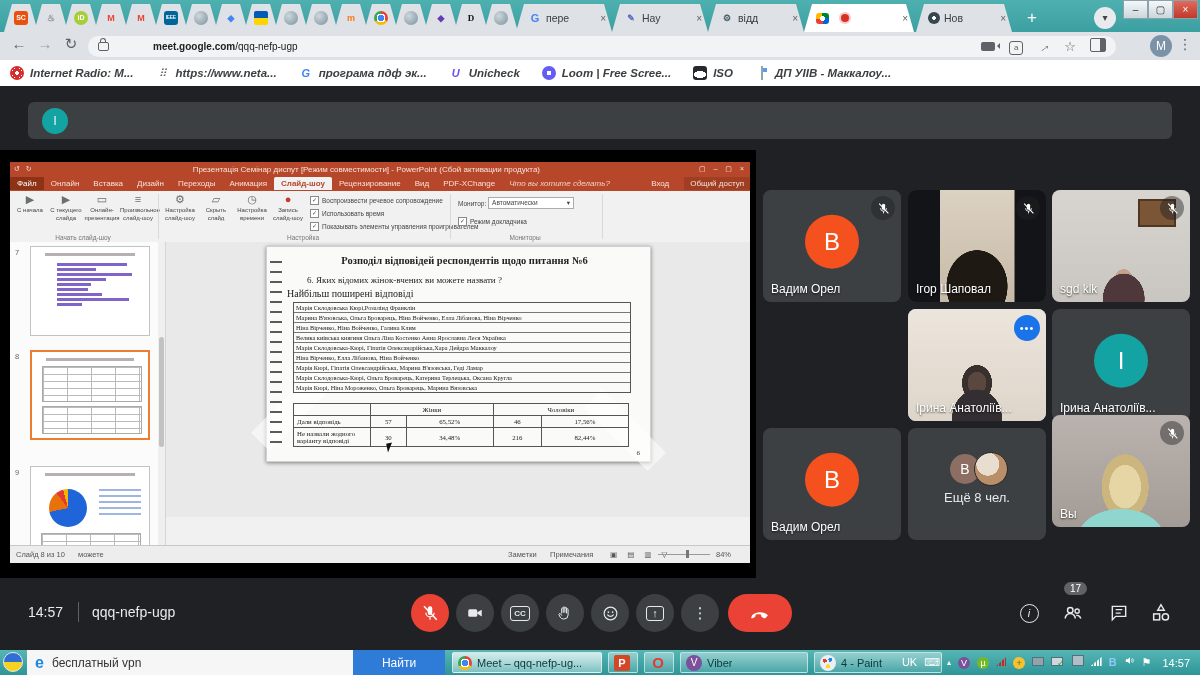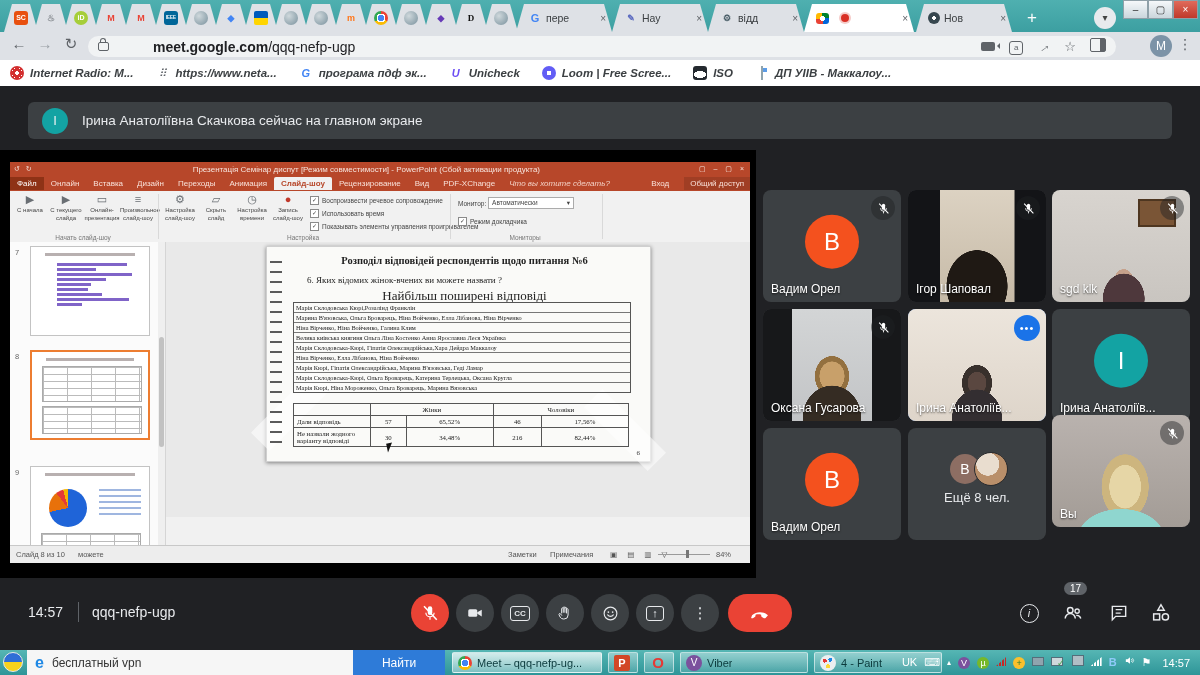--- a/index.html
+++ b/index.html
@@ -39,21 +39,21 @@
     color:#333;background:linear-gradient(#F5F8FA,#CBD6DC);border:1px solid #8FA0A8;box-sizing:border-box;}
   .winbtn.close{background:linear-gradient(#E06B5B,#C0392B);color:#fff;}
   
   .toolbar{position:absolute;left:0;top:32px;width:1200px;height:28px;background:#DEE1E6;}
   .navic{position:absolute;top:3px;font-size:15px;color:#5F6368;width:22px;text-align:center;}
   .omni{position:absolute;left:88px;top:4px;width:1028px;height:21px;border-radius:11px;
     background:#F1F3F4;display:flex;align-items:center;padding:0 10px;box-sizing:border-box;}
   .lock{width:9px;height:7px;border:1.5px solid #5F6368;border-radius:2px;position:relative;margin-right:8px;}
   .lock:before{content:"";position:absolute;left:1px;top:-5px;width:4px;height:4px;
     border:1.5px solid #5F6368;border-bottom:none;border-radius:3px 3px 0 0;}
-  .url{font-size:14px;color:#202124;padding-left:36px;}
+  .url{font-size:10px;color:#202124;padding-left:36px;}
   .url b{font-weight:bold;}
   .omni-ic{margin-left:14px;color:#5F6368;font-size:13px;}
   .camic{width:14px;height:9px;background:#5F6368;border-radius:2px;position:relative;display:inline-block;}
   .camic:after{content:"";position:absolute;right:-5px;top:1px;border:3.5px solid rgba(0,0,0,0);
     border-right-color:#5F6368;}
   .trric{width:12px;height:12px;border:1.5px solid #5F6368;border-radius:3px;
     font-size:8px;line-height:12px;text-align:center;color:#5F6368;display:inline-block;}
   .shric{display:inline-block;transform:rotate(-35deg);color:#5F6368;font-size:13px;}
   .sidepanel{width:14px;height:12px;border:1.5px solid #5F6368;border-radius:2px;position:relative;display:inline-block;}
   .sidepanel:after{content:"";position:absolute;right:0;top:0;width:5px;height:12px;background:#5F6368;}
@@ -127,22 +127,22 @@
   
   .slidearea{position:absolute;left:156px;top:80px;right:0;height:275px;background:#E9E9E9;}
   .slide{position:absolute;left:100px;top:4px;width:385px;height:216px;background:#FAFAF8;
     box-shadow:0 1px 4px rgba(0,0,0,.45);border:1px solid #CFCFCF;box-sizing:border-box;}
   .spiral{position:absolute;left:3px;top:14px;bottom:14px;width:12px;
     background:repeating-linear-gradient(#5a5a5a 0 2px,rgba(0,0,0,0) 2px 10px);}
   .wm{position:absolute;width:90px;height:26px;background:#fff;opacity:.55;transform:rotate(-45deg);}
   .s-title{position:absolute;left:20px;right:8px;top:8px;text-align:center;
     font-family:"Liberation Serif",serif;font-weight:bold;font-size:10.5px;color:#222;}
   .s-q{position:absolute;left:40px;top:28px;font-family:"Liberation Serif",serif;font-size:9px;color:#222;}
-  .s-sub{position:absolute;left:20px;right:8px;top:41px;text-align:center;
-    font-family:"Liberation Serif",serif;font-size:13px;color:#222;}
+  .s-sub{position:absolute;left:20px;right:8px;top:41px;text-align:left;
+    font-family:"Liberation Serif",serif;font-size:10px;color:#222;}
   .names{position:absolute;left:26px;top:55px;width:336px;border:1px solid #555;}
   .names div{font-family:"Liberation Serif",serif;font-size:6.3px;color:#222;
     border-bottom:1px solid #777;padding:1px 2px;white-space:nowrap;overflow:hidden;}
   .names div:last-child{border-bottom:none;}
   .stats{position:absolute;left:26px;top:156px;width:336px;border-collapse:collapse;}
   .stats td,.stats th{border:1px solid #555;font-family:"Liberation Serif",serif;
     font-size:6.8px;color:#222;text-align:center;padding:2px 1px;font-weight:normal;}
   .stats td.lab{text-align:left;width:72px;padding-left:3px;}
   .s-page{position:absolute;right:10px;bottom:4px;font-size:7px;color:#444;font-family:"Liberation Serif",serif;}
   .cursor{position:absolute;left:120px;top:196px;width:0;height:0;
@@ -385,21 +385,20 @@
     <div class="bm">
         <span class="bmic"><span class="ic-page"></span></span>
         <span class="lbl">ДП УІІВ - Маккалоу...</span>
       </div>
   </div>
 
   <div class="meet">
 
     <div class="banner">
       <span class="av">І</span>
-      <span class="txt">Ірина Анатоліївна Скачкова сейчас на главном экране</span>
     </div>
 
     <div class="screen">
       <div class="ppt">
         <div class="p-title">
           <span class="qa">↺ ↻</span>
           <span class="t">Презентація Семінар диспут [Режим совместимости] - PowerPoint (Сбой активации продукта)</span>
           <span class="wc">▢ – ▢ ×</span>
         </div>
         <div class="p-tabs">
@@ -602,31 +601,20 @@
       <div class="nm">sgd klk</div>
       <div class="micoff">
           <svg width="13" height="13" viewBox="0 0 24 24">
             <path d="M12 14.5a3 3 0 0 0 3-3V6a3 3 0 0 0-6 0v5.5a3 3 0 0 0 3 3z" fill="#fff"></path>
             <path d="M17.5 11.5a5.5 5.5 0 0 1-11 0M12 17v4" stroke="#fff" stroke-width="1.6" fill="none"></path>
             <line x1="4" y1="3" x2="21" y2="21" stroke="#fff" stroke-width="2"></line>
           </svg>
         </div>
     </div>
 
-    <div class="tile" style="left:763px;top:223px">
-      <div class="vstrip v-oks"></div>
-      <div class="nm">Оксана Гусарова</div>
-      <div class="micoff">
-          <svg width="13" height="13" viewBox="0 0 24 24">
-            <path d="M12 14.5a3 3 0 0 0 3-3V6a3 3 0 0 0-6 0v5.5a3 3 0 0 0 3 3z" fill="#fff"></path>
-            <path d="M17.5 11.5a5.5 5.5 0 0 1-11 0M12 17v4" stroke="#fff" stroke-width="1.6" fill="none"></path>
-            <line x1="4" y1="3" x2="21" y2="21" stroke="#fff" stroke-width="2"></line>
-          </svg>
-        </div>
-    </div>
     <div class="tile active" style="left:908px;top:223px">
       <div class="vstrip v-iri"></div>
       <div class="nm">Ірина Анатоліїв...</div>
       <div class="moremenu">•••</div>
     </div>
     <div class="tile" style="left:1052px;top:223px">
       <div class="bigav" style="background:#13A3A3">І</div>
       <div class="nm">Ірина Анатоліїв...</div>
     </div>
 

